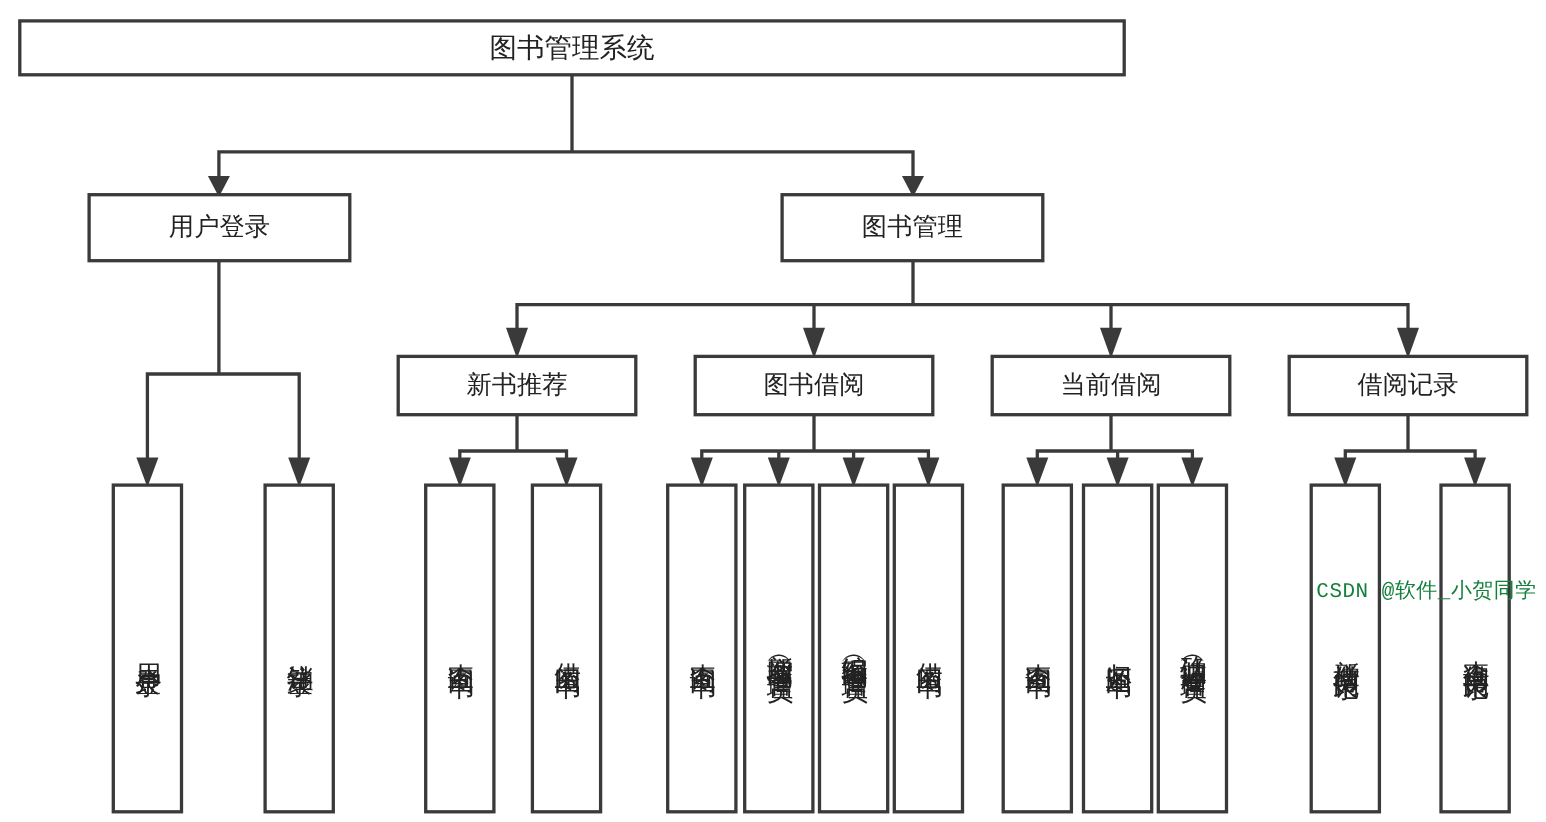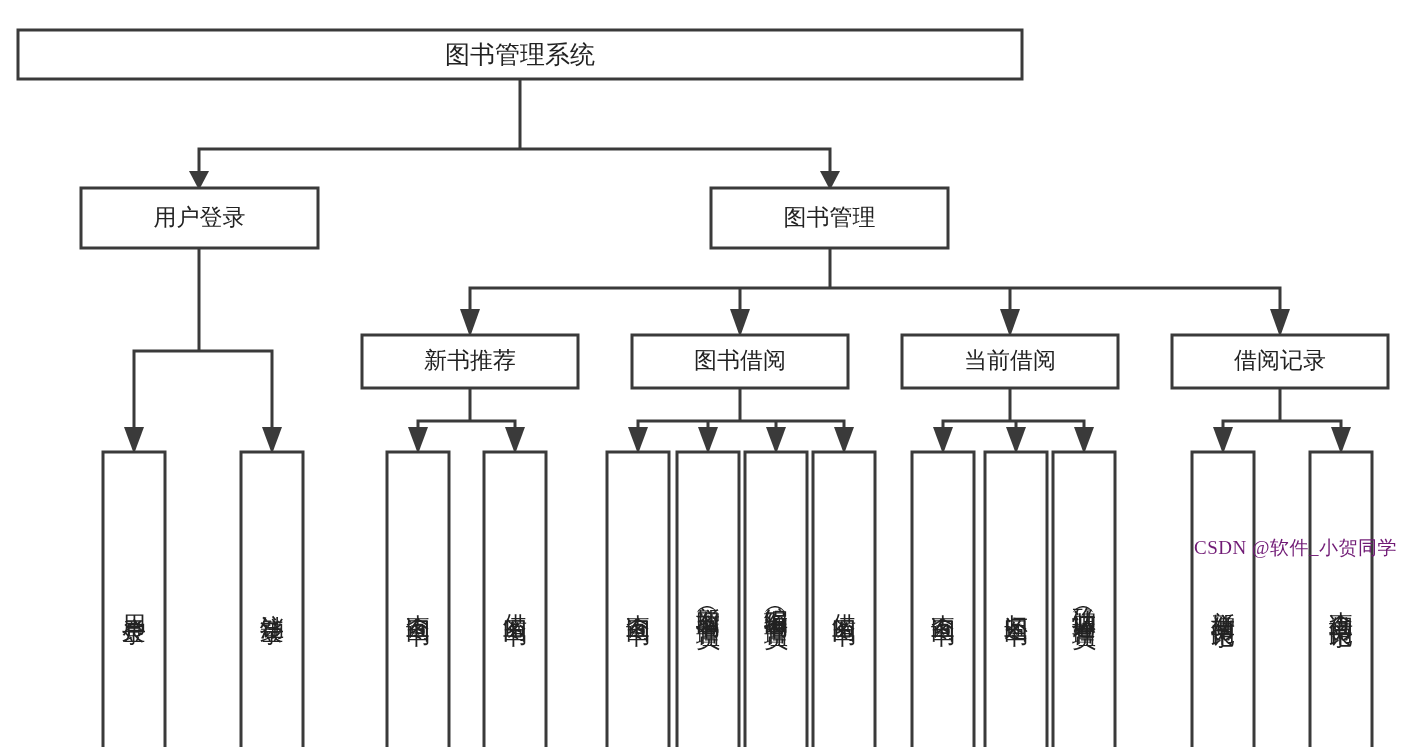--- a/index.html
+++ b/index.html
@@ -10,21 +10,21 @@
   body {
     width: 1405px;
     height: 747px;
     font-family: "Liberation Sans", "DejaVu Sans", sans-serif;
     position: relative;
     overflow: hidden;
   }
   #diagram-root {
     position: absolute;
     left: 0;
-    top: 16px;
+    top: 5px;
     width: 1405px;
     height: 551px;
     border-radius: 23px;
   }
   svg.diagram {
     display: block;
     width: 1405px;
     height: 747px;
   }
   .node-box {
@@ -70,23 +70,23 @@
     display: flex;
     align-items: center;
     justify-content: center;
     white-space: nowrap;
     pointer-events: none;
   }
   .watermark {
     position: absolute;
     right: 8px;
     bottom: 6px;
-    font-family: Liberation Serif, serif;
+    font-family: Liberation Mono, monospace;
     font-size: 19px;
-    color: #701a75;
+    color: #15803d;
     letter-spacing: 0.5px;
     white-space: nowrap;
   }
 </style>
 </head>
 <body>
 
 <div id="diagram-root">
 
   <svg class="diagram" viewBox="0 0 1405 747" xmlns="http://www.w3.org/2000/svg">

